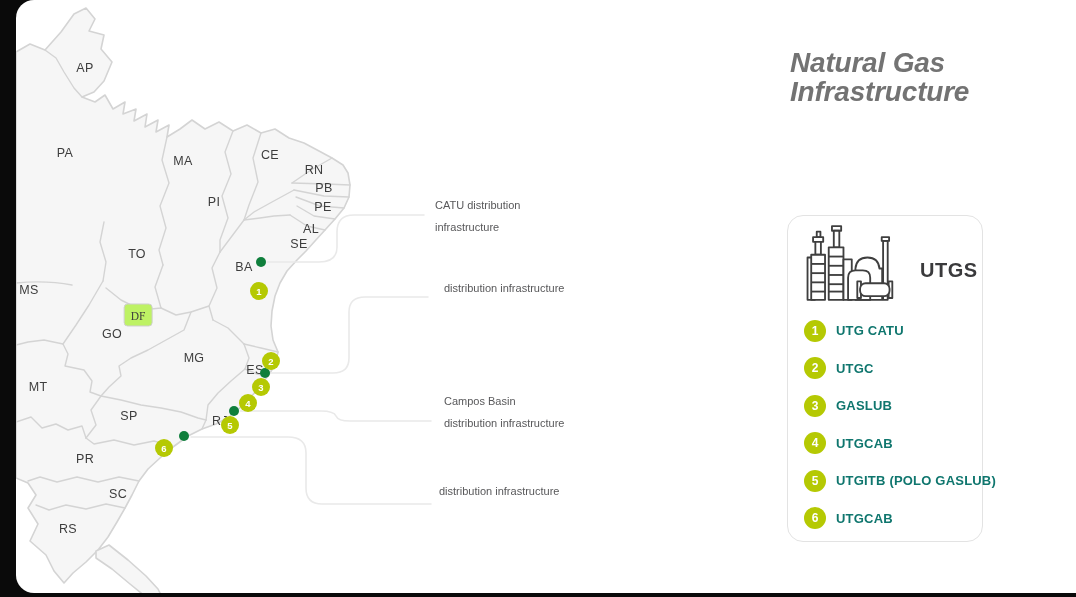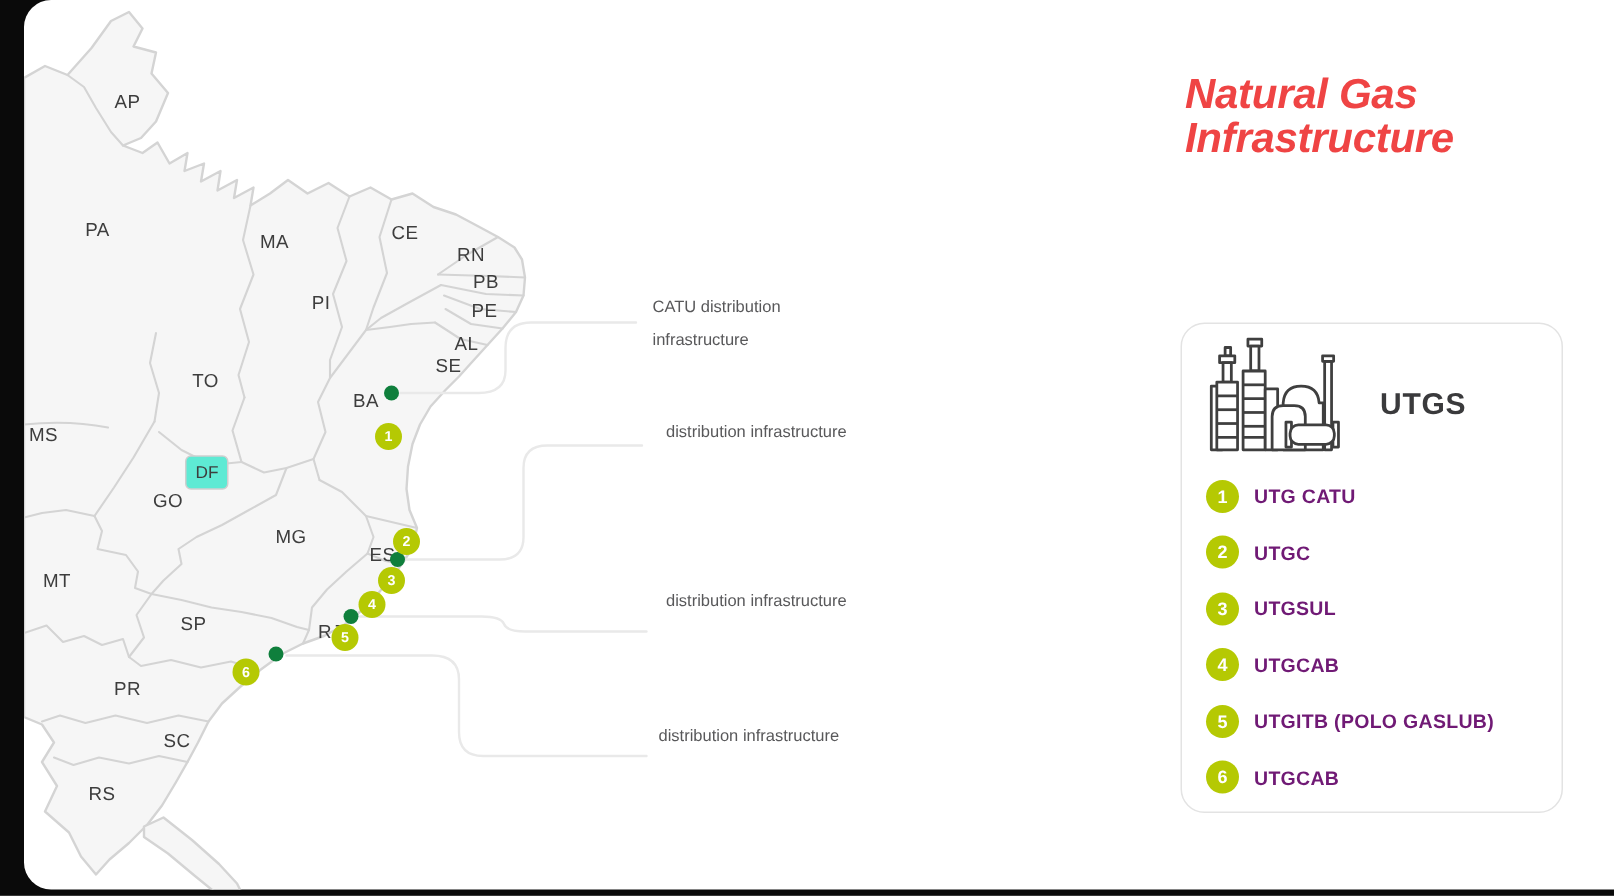--- a/index.html
+++ b/index.html
@@ -5,48 +5,48 @@
   html,body{margin:0;padding:0;background:#0a0a0a;}
   .stage{position:relative;width:1076px;height:597px;background:#0a0a0a;
          font-family:"Liberation Sans","DejaVu Sans",sans-serif;}
   .card{position:absolute;left:16px;top:0;width:1076px;height:593px;background:#ffffff;
         border-radius:18px;overflow:hidden;padding-left:28px;}
 
   
   .map-svg{position:absolute;left:0;top:0;}
   .st{position:absolute;transform:translate(-50%,-50%);font-size:12.5px;color:#3d3d3d;
       font-weight:500;letter-spacing:.3px;white-space:nowrap;}
-  .df-box{position:absolute;transform:translate(-50%,-50%);background:#5eead4;border:1.5px solid #cfcfcf;
-      border-radius:4px;padding:1px 6px 2px 6px;}
+  .df-box{position:absolute;transform:translate(-50%,-50%);background:#bef264;border:1.5px solid #cfcfcf;
+      border-radius:4px;padding:1px 6px 2px 6px;font-family:Liberation Serif, serif;}
   .df-box .st-in{font-size:11.5px;color:#3d3d3d;font-weight:500;}
   .dt{position:absolute;width:10px;height:10px;border-radius:50%;background:#0f7f3c;
       transform:translate(-50%,-50%);}
   .mk{position:absolute;width:18px;height:18px;border-radius:50%;background:#b5c903;
       transform:translate(-50%,-50%);display:flex;align-items:center;justify-content:center;
       color:#ffffff;font-size:9.5px;font-weight:bold;}
 
   
   .co{position:absolute;color:#58585a;font-size:11px;line-height:22px;}
   .co span{display:block;}
 
   
-  .title{position:absolute;left:774px;top:48px;width:240px;color:#ef4444;
+  .title{position:absolute;left:774px;top:48px;width:240px;color:#737373;
          font-size:28px;line-height:29px;font-weight:bold;font-style:italic;letter-spacing:-.2px;}
 
   
-  .panel{position:absolute;left:771px;top:215px;width:255px;height:327px;background:#ffffff;
+  .panel{position:absolute;left:771px;top:215px;width:196px;height:327px;background:#ffffff;
          border:1.5px solid #e3e3e3;border-radius:16px;box-sizing:border-box;text-align:right;}
   .panel-head{position:absolute;left:14px;top:6px;display:flex;align-items:center;}
   .plant-icon{width:94px;height:82px;}
   .panel-title{margin-left:24px;margin-top:14px;font-size:20px;font-weight:bold;color:#3a3a3c;letter-spacing:.5px;}
   .legend-items{position:absolute;left:16px;top:96px;right:10px;}
   .legend-row{display:flex;align-items:center;height:37.5px;}
   .legend-num{flex:0 0 auto;width:22px;height:22px;border-radius:50%;background:#b5c903;color:#fff;
               display:flex;align-items:center;justify-content:center;font-size:12px;font-weight:bold;}
-  .legend-label{margin-left:10px;font-size:13px;font-weight:600;color:#701a75;letter-spacing:.2px;white-space:nowrap;}
+  .legend-label{margin-left:10px;font-size:13px;font-weight:600;color:#0f766e;letter-spacing:.2px;white-space:nowrap;}
 </style>
 </head>
 <body>
 
 <div class="stage">
   <div class="card">
 
     <svg class="map-svg" width="460" height="597" viewBox="0 0 460 597">
       <g fill="#f6f6f6" stroke="#d4d4d4" stroke-width="1.6" stroke-linejoin="round">
 
@@ -143,20 +143,21 @@
     <span class="mk" style="left:148px;top:448px">6</span>
 
     <div class="co" style="left:419px;top:194px">
       <span>CATU distribution</span>
       <span>infrastructure</span>
     </div>
     <div class="co" style="left:428px;top:277px">
       <span>distribution infrastructure</span>
     </div>
     <div class="co" style="left:428px;top:390px">
+      <span>Campos Basin</span>
       <span>distribution infrastructure</span>
     </div>
     <div class="co" style="left:423px;top:480px">
       <span>distribution infrastructure</span>
     </div>
 
     <div class="title">
       <div>Natural Gas</div>
       <div>Infrastructure</div>
     </div>
@@ -196,21 +197,21 @@
         <div class="legend-row">
           <span class="legend-num">1</span>
           <span class="legend-label">UTG CATU</span>
         </div>
         <div class="legend-row">
           <span class="legend-num">2</span>
           <span class="legend-label">UTGC</span>
         </div>
         <div class="legend-row">
           <span class="legend-num">3</span>
-          <span class="legend-label">UTGSUL</span>
+          <span class="legend-label">GASLUB</span>
         </div>
         <div class="legend-row">
           <span class="legend-num">4</span>
           <span class="legend-label">UTGCAB</span>
         </div>
         <div class="legend-row">
           <span class="legend-num">5</span>
           <span class="legend-label">UTGITB (POLO GASLUB)</span>
         </div>
         <div class="legend-row">

